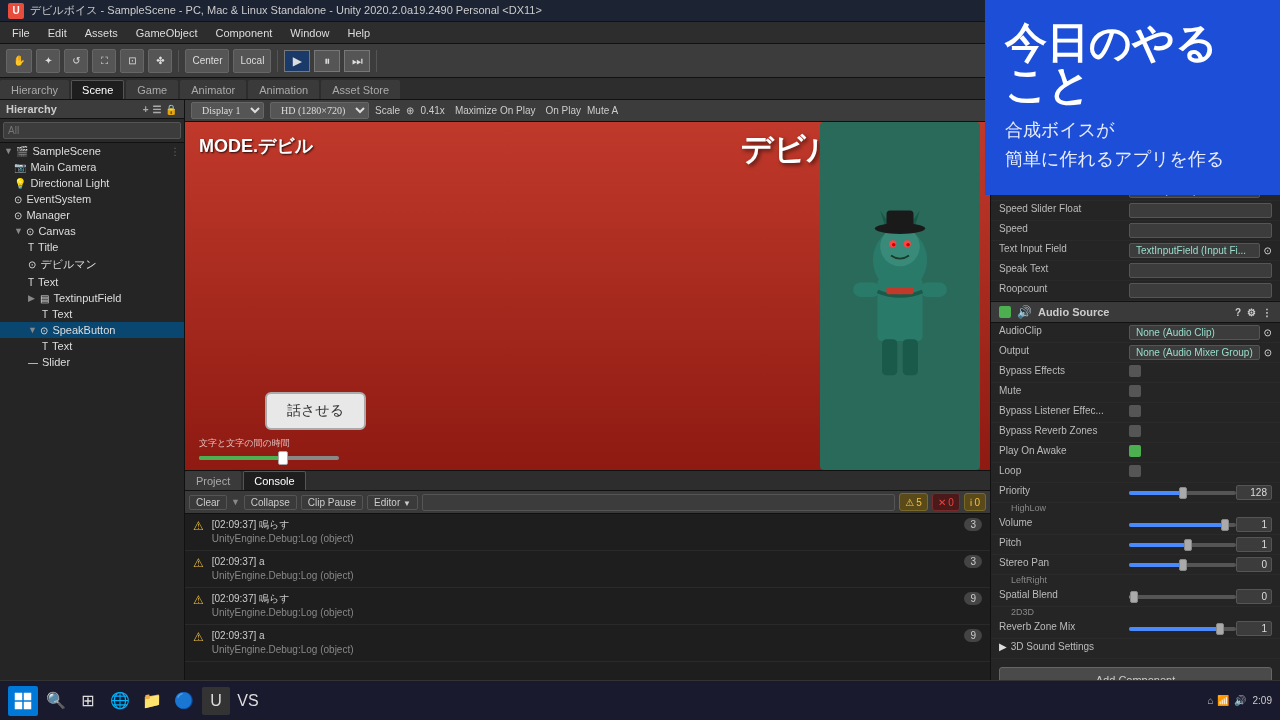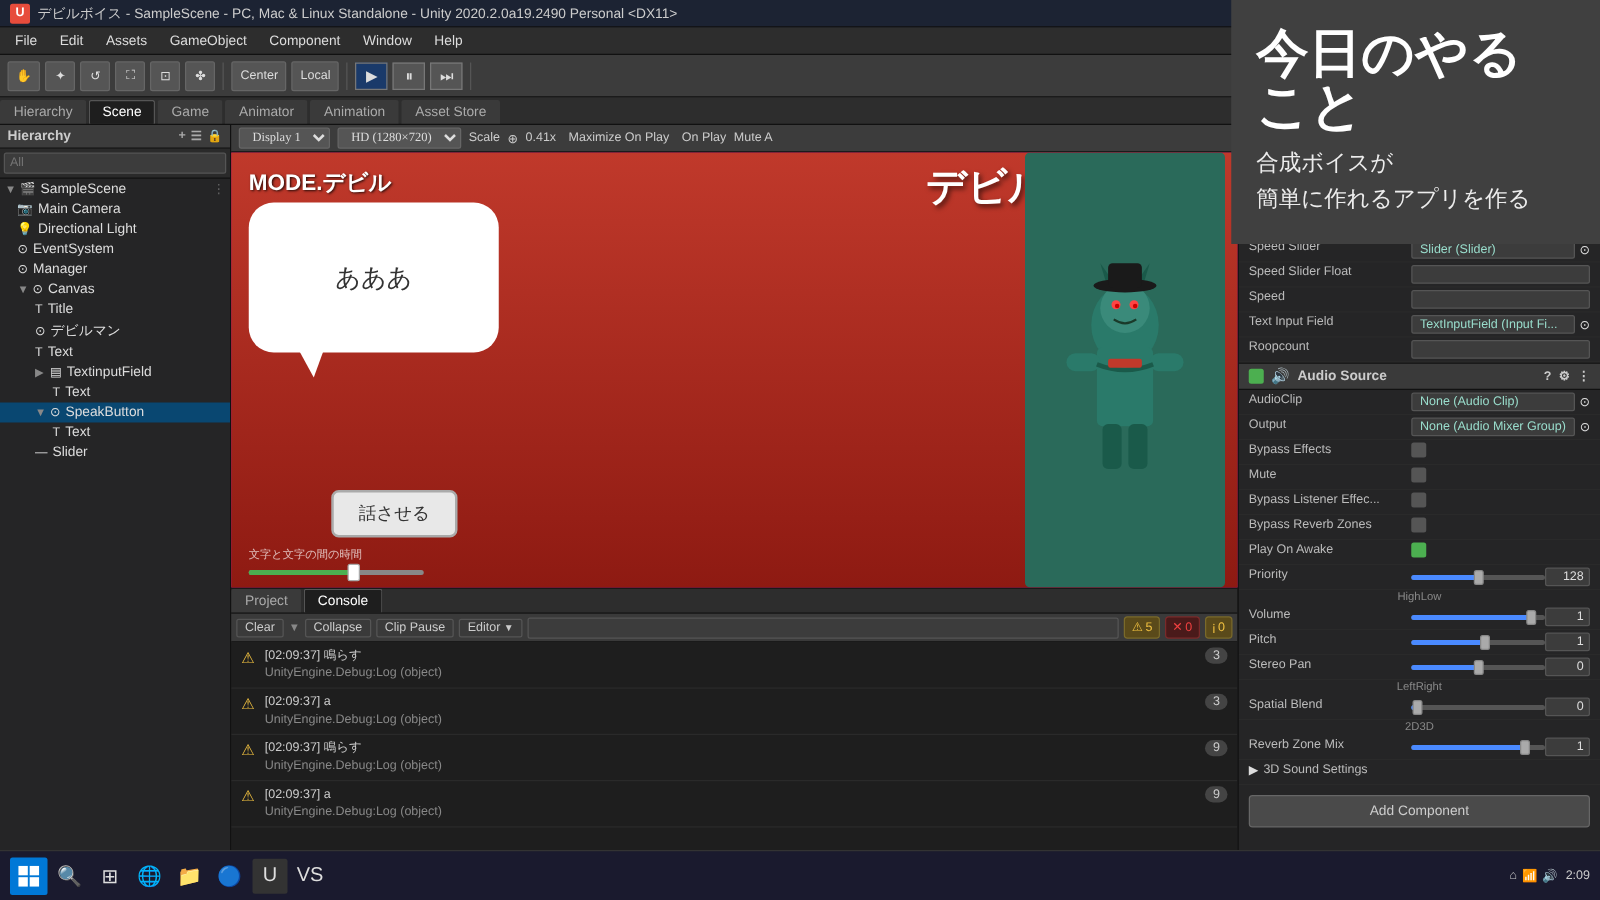--- a/index.html
+++ b/index.html
@@ -45,21 +45,21 @@
     .tree-indent-1 { padding-left: 14px; }
     .tree-indent-2 { padding-left: 28px; }
     .tree-indent-3 { padding-left: 42px; }
 
     
     #center { flex: 1; display: flex; flex-direction: column; }
     #display-bar { background: #3c3c3c; height: 22px; display: flex; align-items: center; padding: 0 6px; gap: 6px; font-size: 10px; color: #ccc; border-bottom: 1px solid #111; }
     .display-dropdown { background: #555; border: 1px solid #666; color: #ddd; padding: 1px 6px; font-size: 10px; cursor: pointer; border-radius: 2px; font-family: Liberation Serif, serif; }
 
     
-    #game-content { flex: 1; background: #be185d; position: relative; overflow: hidden; }
+    #game-content { flex: 1; background: #7f1d1d; position: relative; overflow: hidden; }
     .game-bg { width: 100%; height: 100%; background: linear-gradient(180deg, #c0392b 0%, #8e1a12 100%); position: relative; }
     .game-mode-text { position: absolute; top: 12px; left: 14px; font-size: 18px; color: white; font-weight: bold; text-shadow: 1px 1px 2px rgba(0,0,0,0.8); }
     .game-title { position: absolute; top: 6px; right: 20px; font-size: 32px; color: white; font-weight: bold; text-shadow: 2px 2px 4px rgba(0,0,0,0.6); }
     .speech-bubble { position: absolute; top: 40px; left: 14px; width: 200px; height: 120px; background: white; border-radius: 20px; display: flex; align-items: center; justify-content: center; }
     .speech-bubble::after { content: ''; position: absolute; bottom: -20px; left: 40px; border-left: 12px solid transparent; border-right: 8px solid transparent; border-top: 22px solid white; }
     .bubble-text { font-size: 20px; color: #333; }
     .char-image { position: absolute; right: 10px; top: 0; bottom: 0; width: 160px; background: #2a6a5a; border-radius: 4px; display: flex; align-items: center; justify-content: center; overflow: hidden; }
     .char-svg { width: 140px; height: 180px; }
     .speak-btn { position: absolute; bottom: 40px; left: 80px; background: #e8e8e8; border: 2px solid #aaa; border-radius: 6px; padding: 8px 20px; font-size: 14px; color: #333; cursor: pointer; }
     .slider-label { position: absolute; bottom: 20px; left: 14px; font-size: 9px; color: rgba(255,255,255,0.7); }
@@ -92,21 +92,21 @@
     .inspector-value .ref-box { background: #3c3c3c; border: 1px solid #555; padding: 1px 6px; font-size: 10px; border-radius: 2px; flex: 1; color: #9dc; white-space: nowrap; overflow: hidden; text-overflow: ellipsis; }
     .section-header { background: #3a3a3a; padding: 3px 8px; display: flex; align-items: center; gap: 6px; border-bottom: 1px solid #111; border-top: 1px solid #111; font-size: 11px; font-weight: bold; color: #ccc; }
     .section-header .section-icon { font-size: 12px; }
     .check-on { width: 12px; height: 12px; background: #4CAF50; border-radius: 2px; display: inline-block; }
     .check-off { width: 12px; height: 12px; background: #555; border-radius: 2px; display: inline-block; }
     .slider-row { display: flex; align-items: center; gap: 0; flex: 1; }
     .mini-slider { flex: 1; height: 4px; background: #555; border-radius: 2px; position: relative; }
     .mini-slider-fill { height: 100%; background: #4a8aff; border-radius: 2px; }
     .mini-slider-thumb { position: absolute; top: -4px; width: 8px; height: 12px; background: #aaa; border-radius: 2px; transform: translateX(-50%); border: 1px solid #888; }
     .mini-val { min-width: 36px; text-align: right; font-size: 10px; background: #3c3c3c; border: 1px solid #555; padding: 1px 4px; border-radius: 2px; }
-    .slider-labels { display: flex; justify-content: center; font-size: 9px; color: #888; padding: 0 20px 2px; }
+    .slider-labels { display: flex; justify-content: flex-start; font-size: 9px; color: #888; padding: 0 20px 2px; }
     .add-component-btn { margin: 8px; background: #4a4a4a; border: 1px solid #666; color: #ccc; padding: 6px; font-size: 11px; cursor: pointer; border-radius: 3px; text-align: center; width: calc(100% - 16px); }
     .settings-row { display: flex; gap: 4px; }
     .settings-icon { color: #aaa; font-size: 12px; cursor: pointer; }
 
     
     #red-panel { position: absolute; right: 0; top: 0; width: 300px; height: 200px; background: #c0392b; display: flex; flex-direction: column; align-items: flex-start; justify-content: center; padding: 20px; }
     .red-title { font-size: 42px; font-weight: bold; color: white; line-height: 1; margin-bottom: 10px; }
     .red-sub { font-size: 18px; color: rgba(255,255,255,0.9); line-height: 1.6; }
 
     
@@ -272,23 +272,20 @@
       <span style="cursor:pointer;">Mute A</span>
     </div>
 
     <div id="game-content">
       <div class="game-bg">
 
         <div class="game-mode-text">MODE.デビル</div>
 
         <div class="game-title">デビルなボイス</div>
 
-        <div class="speech-bubble">
-          <div class="bubble-text">あああ</div>
-        </div>
 
         <div class="char-image">
           <svg class="char-svg" viewBox="0 0 140 200">
 
             <ellipse cx="70" cy="60" rx="30" ry="35" fill="#2a7a6a"></ellipse>
 
             <circle cx="70" cy="45" r="22" fill="#3a8a7a"></circle>
 
             <polygon points="55,28 48,5 60,22" fill="#1a5a4a"></polygon>
             <polygon points="85,28 92,5 80,22" fill="#1a5a4a"></polygon>
@@ -445,20 +442,26 @@
       </div>
     </div>
     <div class="inspector-row">
       <div class="inspector-label">Text Input Field</div>
       <div class="inspector-value">
         <span class="ref-box">TextInputField (Input Fi...</span>
         <span>⊙</span>
       </div>
     </div>
     <div class="inspector-row">
+      <div class="inspector-label">Speak Text</div>
+      <div class="inspector-value">
+        <input type="text" style="width: 100%;">
+      </div>
+    </div>
+    <div class="inspector-row">
       <div class="inspector-label">Roopcount</div>
       <div class="inspector-value">
         <input type="text" style="width: 100%;">
       </div>
     </div>
 
     <div class="section-header">
       <span class="check-on"></span>
       <span class="section-icon">🔊</span>
       <span>Audio Source</span>
@@ -504,20 +507,26 @@
         <span class="check-off"></span>
       </div>
     </div>
     <div class="inspector-row">
       <div class="inspector-label">Play On Awake</div>
       <div class="inspector-value">
         <span class="check-on"></span>
       </div>
     </div>
     <div class="inspector-row">
+      <div class="inspector-label">Loop</div>
+      <div class="inspector-value">
+        <span class="check-off"></span>
+      </div>
+    </div>
+    <div class="inspector-row">
       <div class="inspector-label">Priority</div>
       <div class="inspector-value">
         <div class="slider-row">
           <div class="mini-slider" style="position:relative;">
             <div class="mini-slider-fill" style="width:50%;"></div>
             <div class="mini-slider-thumb" style="left:50%;"></div>
           </div>
           <span class="mini-val">128</span>
         </div>
       </div>
@@ -601,21 +610,21 @@
 
     <button class="add-component-btn">Add Component</button>
   </div>
 </div>
 
 <div id="status-bar">
   <span>ℹ</span>
   <span></span>
 </div>
 
-<div id="red-panel" style="position:fixed; right:0; top:0; width:295px; height:195px; background:#404040; z-index:999; display:flex; align-items:flex-start; justify-content:center; padding:15px 20px;">
+<div id="red-panel" style="position:fixed; right:0; top:0; width:295px; height:195px; background:#1d4ed8; z-index:999; display:flex; align-items:flex-start; justify-content:center; padding:15px 20px;">
   <div class="red-title">今日のやること</div>
   <div class="red-sub">合成ボイスが</div>
   <div class="red-sub">簡単に作れるアプリを作る</div>
 </div>
 
 <div id="taskbar">
   <div class="taskbar-start">
     <svg width="18" height="18" viewBox="0 0 24 24">
       <rect x="1" y="1" width="10" height="10" fill="white"></rect>
       <rect x="13" y="1" width="10" height="10" fill="white"></rect>

